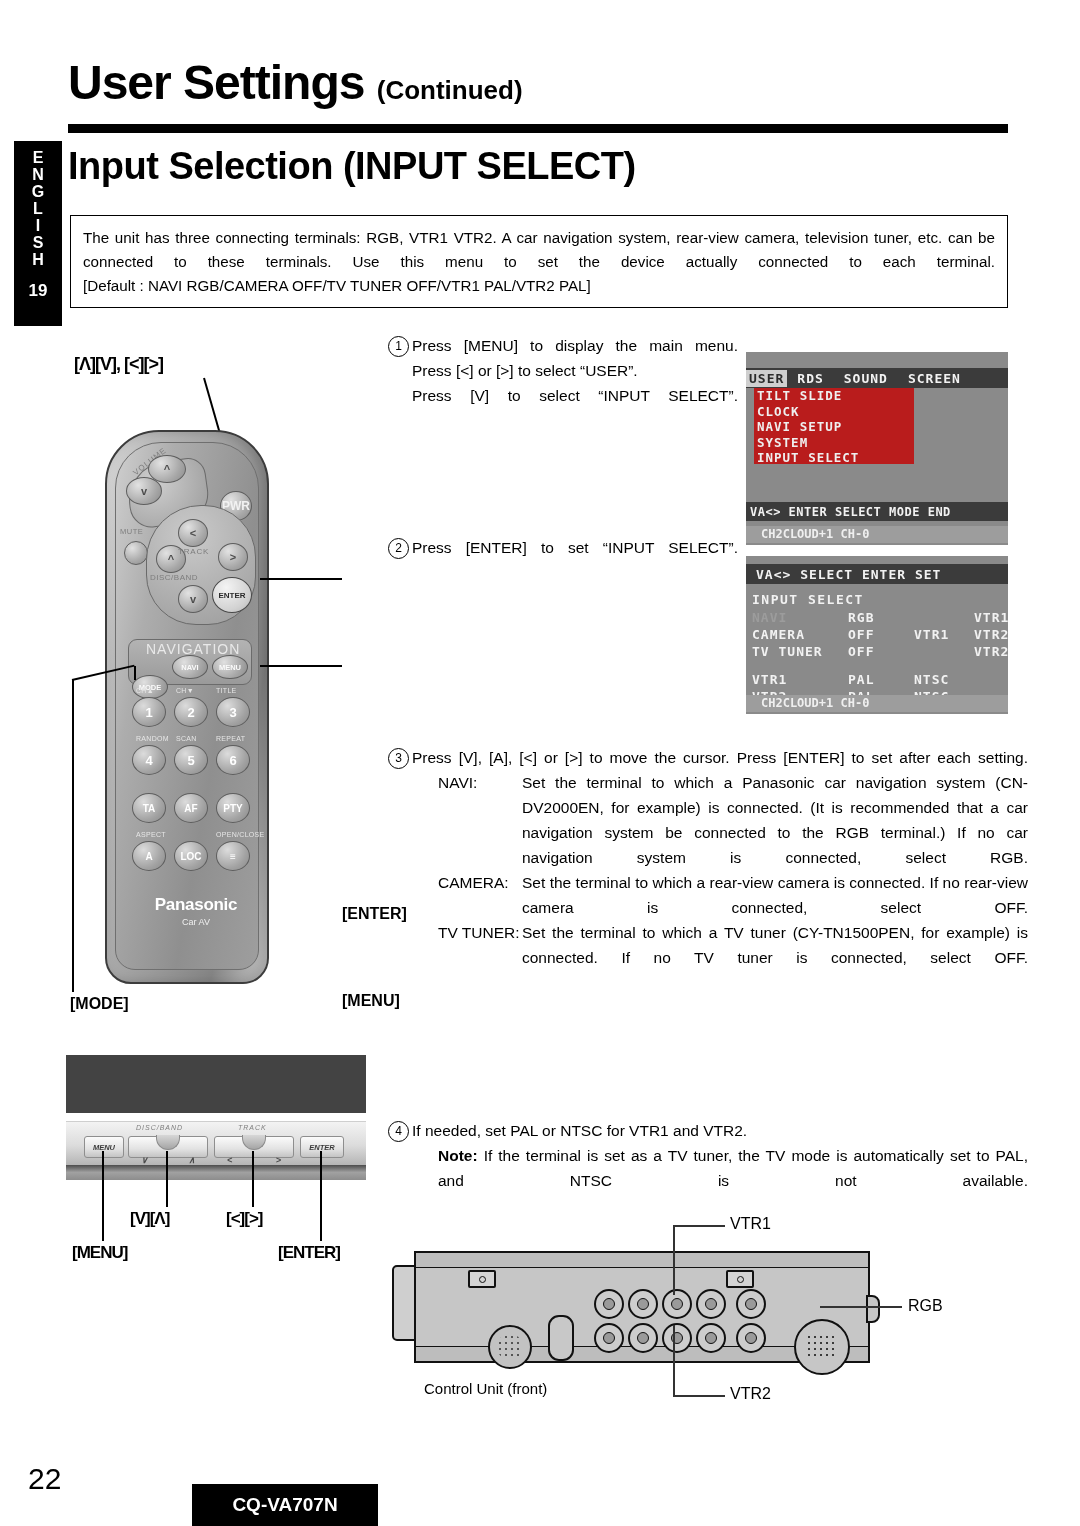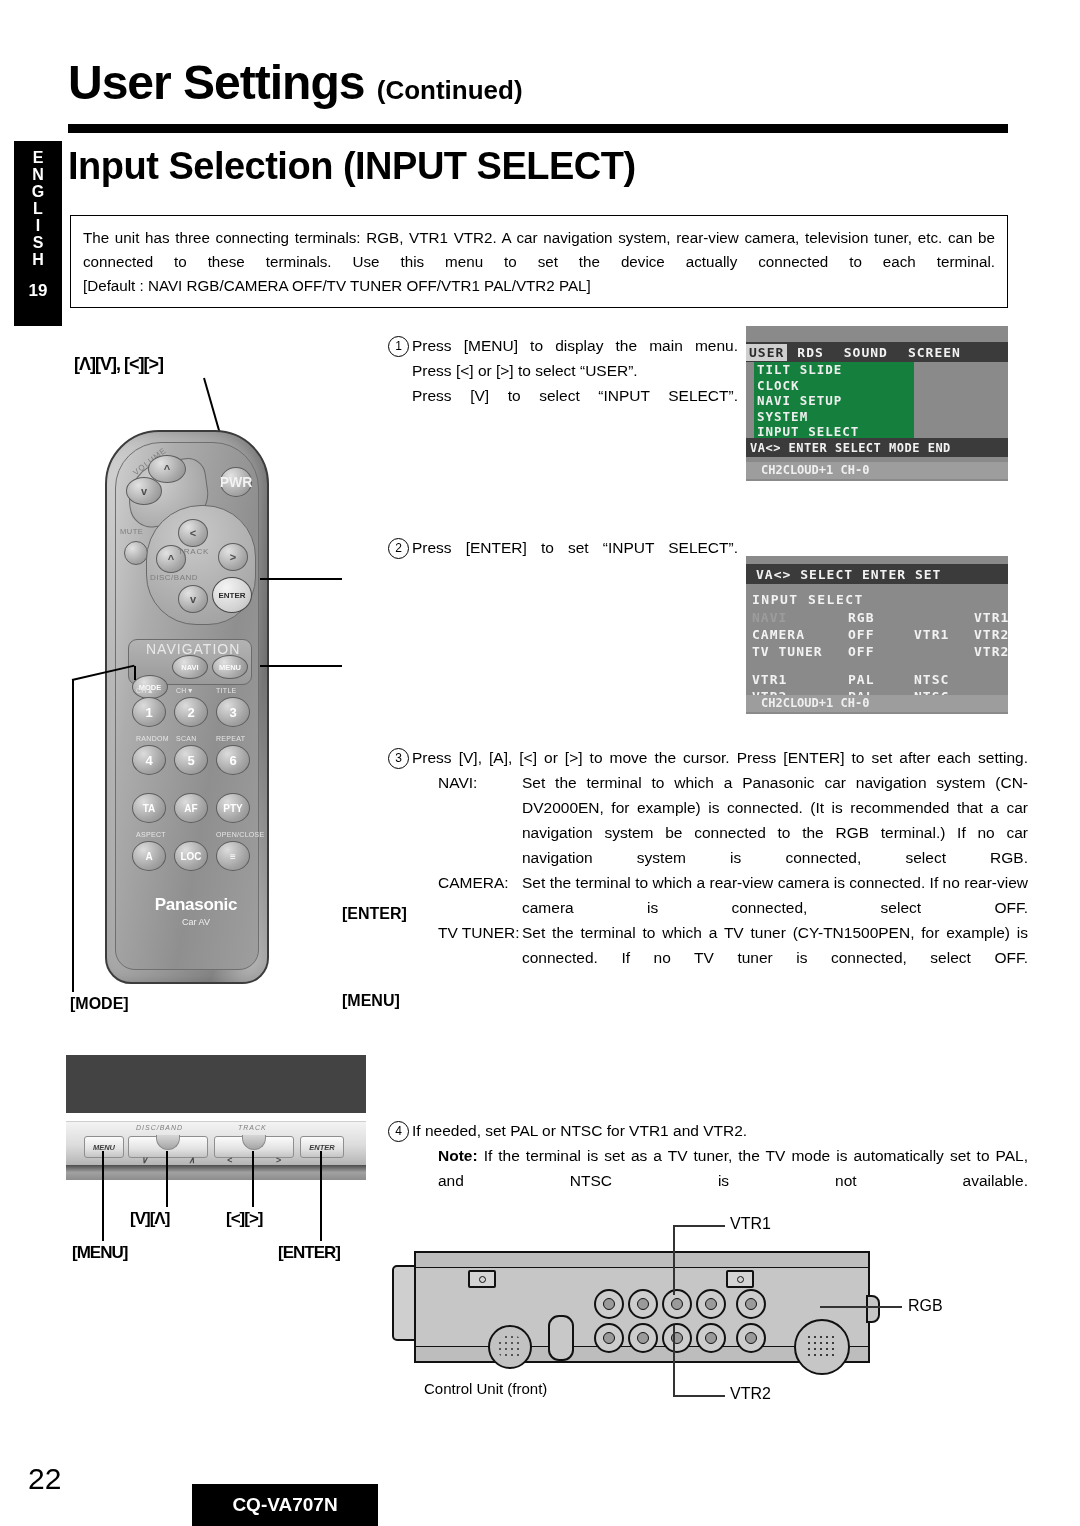--- a/index.html
+++ b/index.html
@@ -59,32 +59,32 @@
   b{font-weight:bold;margin-top:20px;}
 
   .step2{position:absolute;left:388px;top:535px;width:350px;}
 
   
   .osd{
     position:absolute;background:#8a8a8a;overflow:hidden;
     font-family:"DejaVu Sans Mono", monospace;
     color:#f2f2f2;
   }
-  #osd1{left:746px;top:326px;width:262px;height:155px;}
+  #osd1{left:746px;top:352px;width:262px;height:193px;}
   #osd2{left:746px;top:556px;width:262px;height:158px;}
   .osd .band{
     position:absolute;left:0;width:100%;background:#3b3b3b;
     display:flex;align-items:center;
   }
   .osd .tabrow{top:16px;height:20px;}
   .osd .tabrow span{font-size:13px;font-weight:bold;letter-spacing:1px;}
   .osd .tabrow .sel{background:#cfcfcf;color:#2b2b2b;padding:1px 3px;}
   .osd .tabrow .pl{padding:1px 10px;}
   .menu-panel{
-    position:absolute;left:8px;top:36px;width:160px;height:76px;background:#15803d;
+    position:absolute;left:8px;top:36px;width:160px;height:76px;background:#b91c1c;
   }
   .menu-panel div{
     font-size:12.5px;line-height:15.5px;letter-spacing:1px;color:#efefef;
     padding-left:3px;font-weight:bold;
   }
   .osd .botbar{bottom:24px;height:19px;justify-content:flex-start;}
   .osd .botbar span{font-size:12px;font-weight:bold;letter-spacing:0.5px;padding-left:4px;}
   .osd .statusbar{
     position:absolute;left:0;bottom:2px;width:100%;height:17px;background:#9d9d9d;
   }
@@ -139,21 +139,21 @@
   .rbtn{
     position:absolute;border-radius:50%;
     background:radial-gradient(circle at 33% 28%,#e2e2e2,#a8a8a8 62%,#8a8a8a);
     border:1.5px solid #5e5e5e;
     display:flex;align-items:center;justify-content:center;
     font-size:8px;color:#fafafa;font-weight:bold;
   }
   .vu{left:32px;top:12px;width:36px;height:26px;border-radius:50%;}
   .vd{left:10px;top:34px;width:34px;height:26px;}
   .arrowglyph{font-size:11px;color:#4d4d4d;font-weight:bold;}
-  .pwr{left:104px;top:24px;width:30px;height:28px;font-size:14px;color:#f2f2f2;}
+  .pwr{left:104px;top:48px;width:30px;height:28px;font-size:12px;color:#f2f2f2;}
   .mute{left:8px;top:98px;width:22px;height:22px;}
   .mute-lbl{position:absolute;left:4px;top:84px;font-size:7.5px;color:#7e7e7e;letter-spacing:.5px;}
   .cluster{
     position:absolute;left:30px;top:62px;width:108px;height:118px;
     background:radial-gradient(circle at 40% 25%,#cacaca,#9b9b9b);
     border:1.5px solid #6a6a6a;border-radius:55px 52px 48px 50px;
   }
   .cl{left:62px;top:76px;width:28px;height:26px;}
   .cr{left:102px;top:100px;width:28px;height:26px;}
   .cu{left:40px;top:102px;width:28px;height:26px;}

